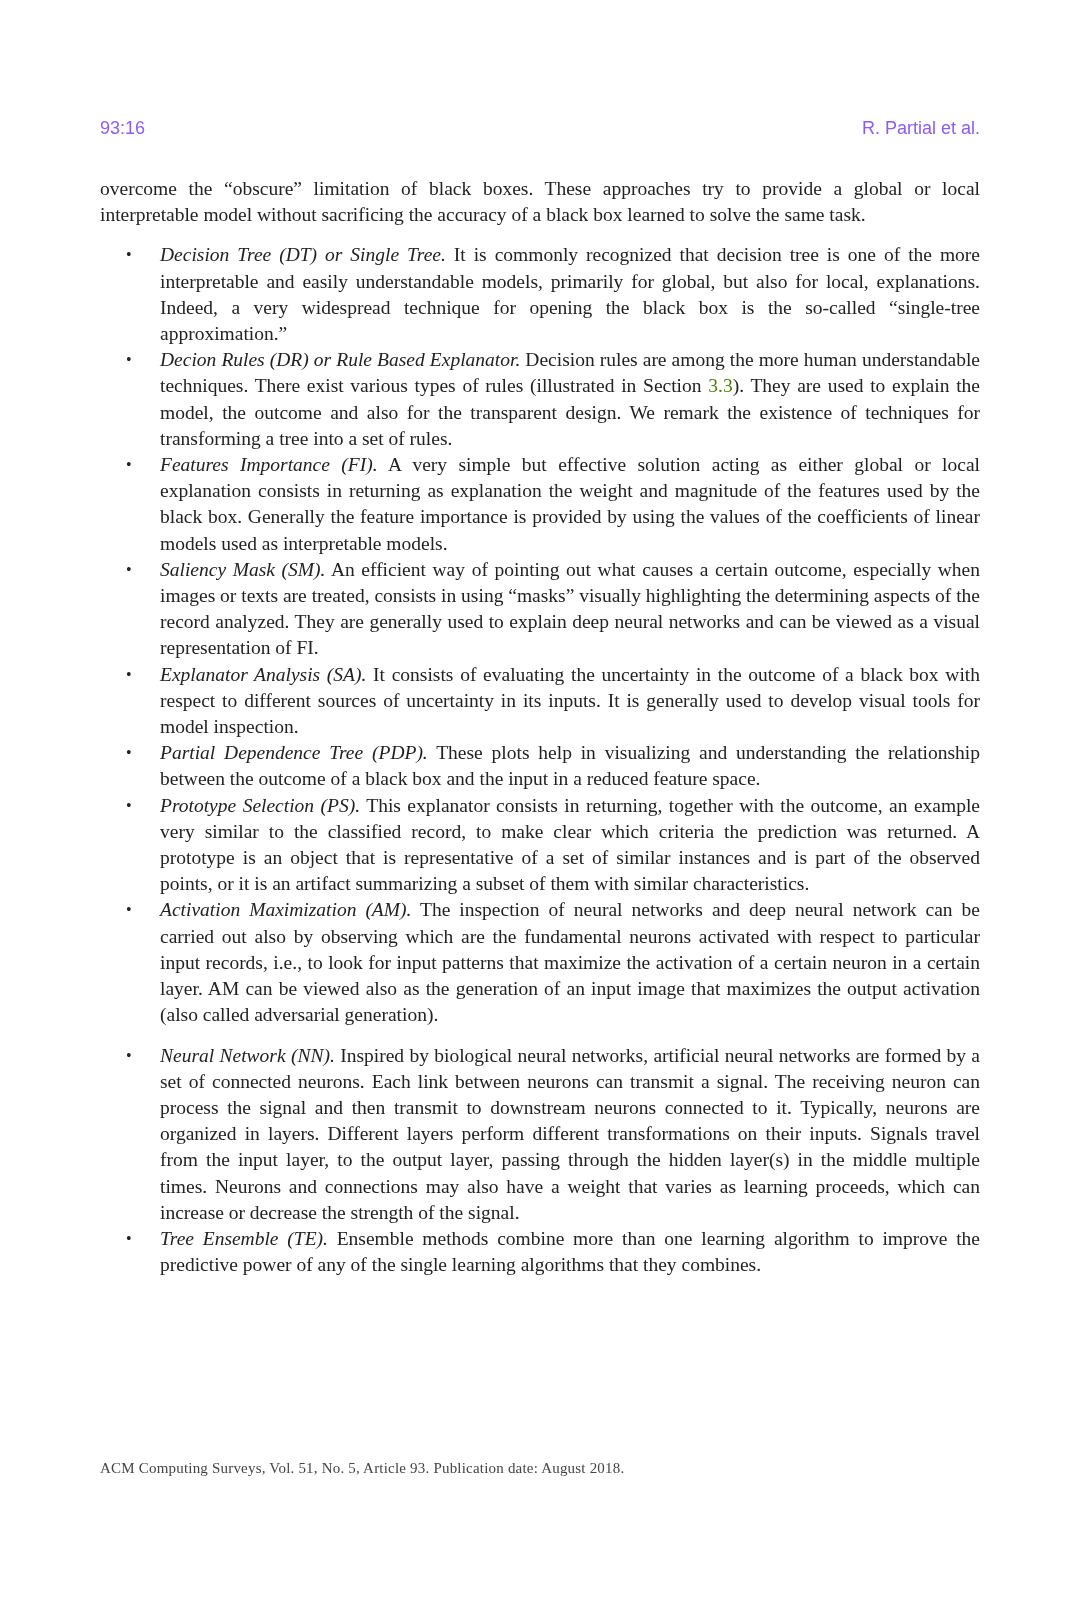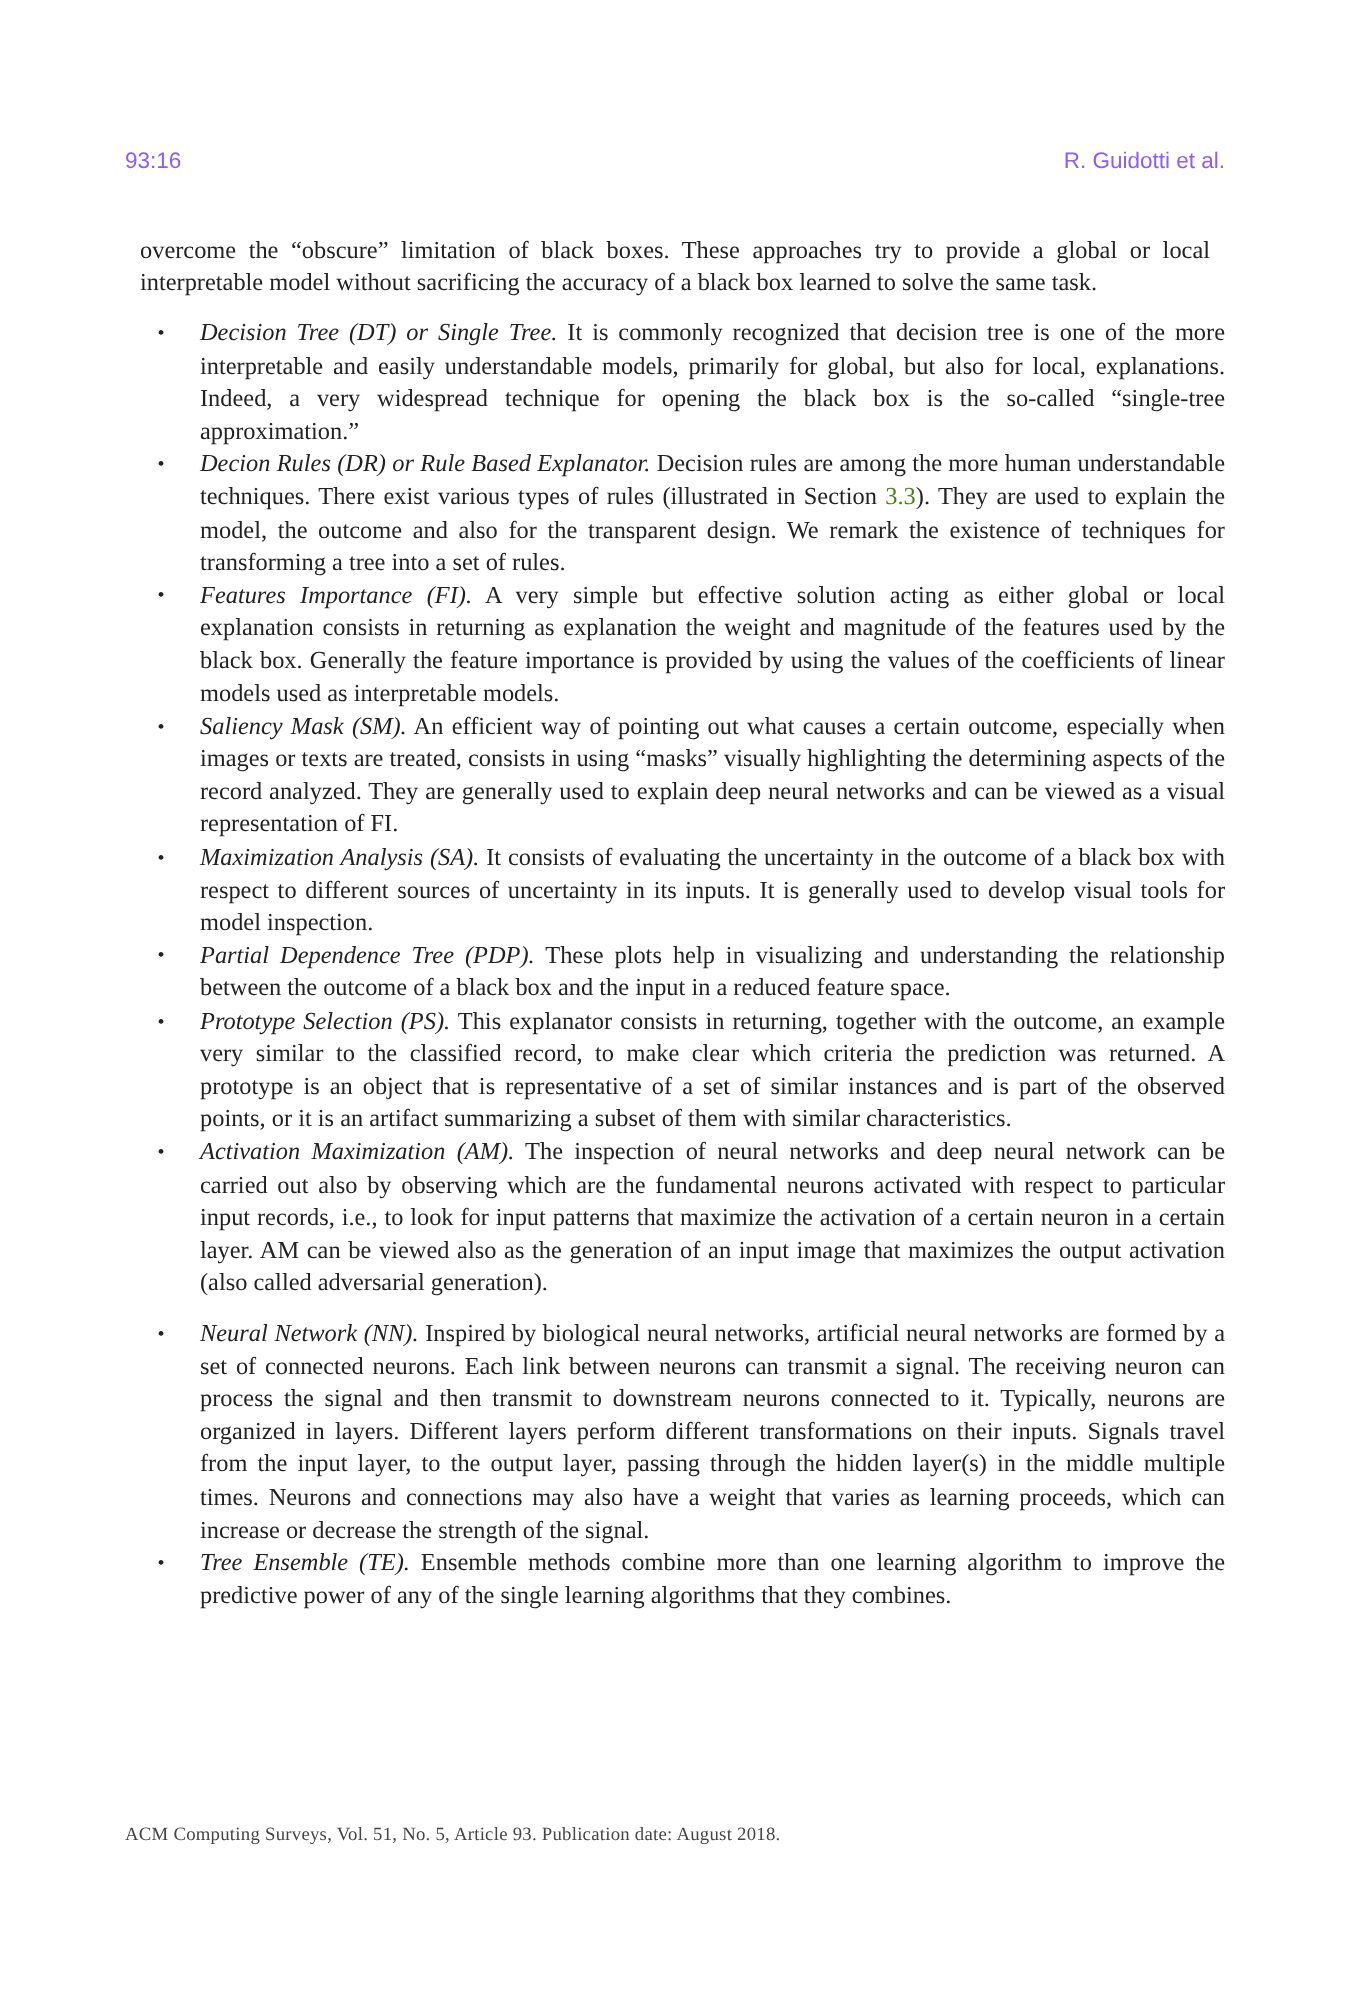--- a/index.html
+++ b/index.html
@@ -11,21 +11,21 @@
   .header {
     position: absolute; top: 118px; left: 100px; right: 100px;
     display: flex; justify-content: space-between;
     font-family: "Liberation Sans", "DejaVu Sans", sans-serif;
     font-size: 18px; color: #8b5cf6;
   }
   .content {
     position: absolute; top: 176px; left: 100px; width: 880px;
     font-size: 19.5px; line-height: 26.2px; text-align: justify;
   }
-  .content p { margin: 12px; }
+  .content p { margin: 0; }
   .content p.indent { text-indent: 22px; }
   ul.bullets {
     list-style: none; margin: 14px 0 0 0; padding: 0 0 0 60px;
   }
   ul.bullets li { position: relative; margin: 0; }
   ul.bullets li .bullet {
     position: absolute; left: -34px; top: 0; font-size: 16px;
   }
   .term { font-style: italic; }
   .link { color: #4d7c0f; font-family: Liberation Serif, serif; }
@@ -33,21 +33,21 @@
   .footer {
     position: absolute; top: 1460px; left: 100px;
     font-size: 15px; color: #444; letter-spacing: 0.2px;
   }
 </style>
 </head>
 <body>
 
 <div class="header">
   <span>93:16</span>
-  <span>R. Guidotti et al.</span>
+  <span>R. Partial et al.</span>
 </div>
 
 <div class="content">
   <p>overcome the “obscure” limitation of black boxes. These approaches try to provide a global or local interpretable model without sacrificing the accuracy of a black box learned to solve the same task.</p>
 
   <ul class="bullets">
     <li>
       <span class="bullet">•</span>
       <span class="term">Decision Tree (DT) or Single Tree.</span><span> It is commonly recognized that decision tree is one of the more interpretable and easily understandable models, primarily for global, but also for local, explanations. Indeed, a very widespread technique for opening the black box is the so-called “single-tree approximation.”</span>
     </li>
@@ -58,21 +58,21 @@
     <li>
       <span class="bullet">•</span>
       <span class="term">Features Importance (FI).</span><span> A very simple but effective solution acting as either global or local explanation consists in returning as explanation the weight and magnitude of the features used by the black box. Generally the feature importance is provided by using the values of the coefficients of linear models used as interpretable models.</span>
     </li>
     <li>
       <span class="bullet">•</span>
       <span class="term">Saliency Mask (SM).</span><span> An efficient way of pointing out what causes a certain outcome, especially when images or texts are treated, consists in using “masks” visually highlighting the determining aspects of the record analyzed. They are generally used to explain deep neural networks and can be viewed as a visual representation of FI.</span>
     </li>
     <li>
       <span class="bullet">•</span>
-      <span class="term">Maximization Analysis (SA).</span><span> It consists of evaluating the uncertainty in the outcome of a black box with respect to different sources of uncertainty in its inputs. It is generally used to develop visual tools for model inspection.</span>
+      <span class="term">Explanator Analysis (SA).</span><span> It consists of evaluating the uncertainty in the outcome of a black box with respect to different sources of uncertainty in its inputs. It is generally used to develop visual tools for model inspection.</span>
     </li>
     <li>
       <span class="bullet">•</span>
       <span class="term">Partial Dependence Tree (PDP).</span><span> These plots help in visualizing and understanding the relationship between the outcome of a black box and the input in a reduced feature space.</span>
     </li>
     <li>
       <span class="bullet">•</span>
       <span class="term">Prototype Selection (PS).</span><span> This explanator consists in returning, together with the outcome, an example very similar to the classified record, to make clear which criteria the prediction was returned. A prototype is an object that is representative of a set of similar instances and is part of the observed points, or it is an artifact summarizing a subset of them with similar characteristics.</span>
     </li>
     <li>

